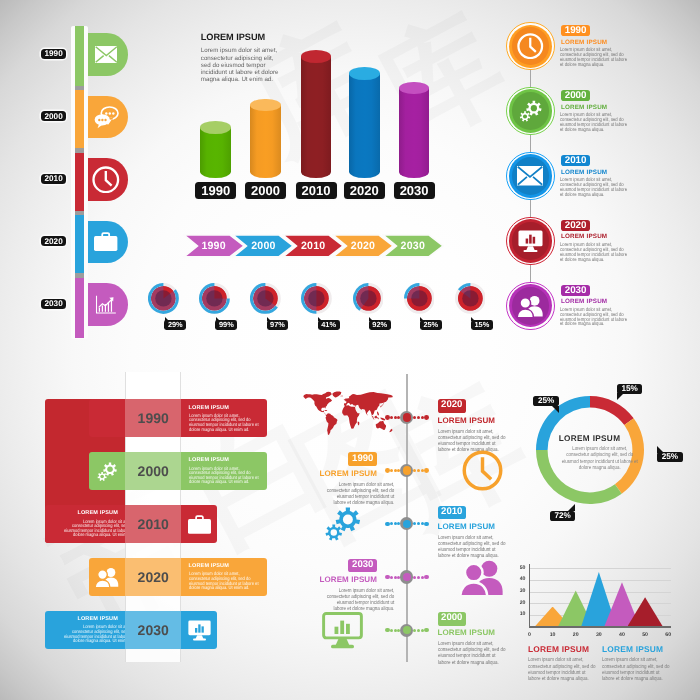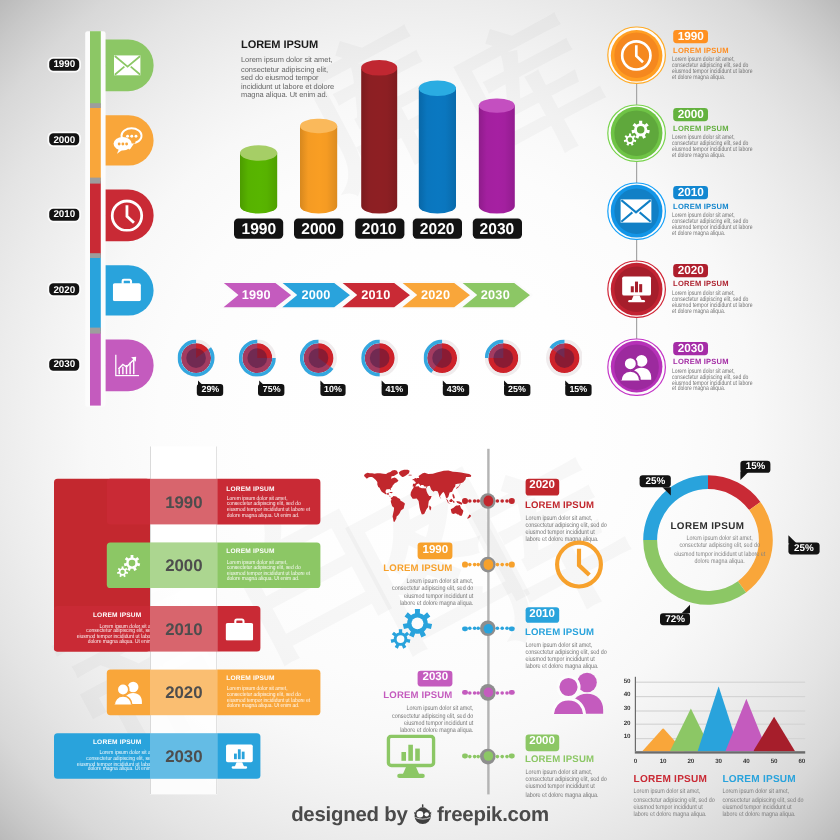--- a/index.html
+++ b/index.html
@@ -266,33 +266,33 @@
         <svg width="30.8" height="30.8" viewBox="0 0 30.8 30.8" style="position:absolute;left:0;top:0">
           <circle cx="15.4" cy="15.4" r="12.60" fill="#A33B60"></circle>
           <path d="M15.4 15.4 L15.40 2.80 A12.60 12.60 0 0 1 28.00 15.40 Z" fill="#CE222A"></path>
           <circle cx="15.4" cy="15.4" r="8.2" fill="#2E1340" opacity=".42"></circle>
         </svg>
         <svg width="30.8" height="30.8" viewBox="0 0 30.8 30.8" style="position:absolute;left:0;top:0">
           <circle cx="15.4" cy="15.4" r="13.93" fill="none" stroke="#f0eced" stroke-width="2.95"></circle>
           <path d="M15.40 1.47 A13.93 13.93 0 1 0 29.33 15.40" fill="none" stroke="#34A7DF" stroke-width="2.95"></path>
         </svg>
       </div>
-<div class="abs" style="left:215.4px;top:320.0px;line-height:0;font-size:0"><span class="tail" style="left:0.4px;top:-3.4px;border-width:0 4.4px 4.0px 0;border-color:transparent transparent #131313 transparent"></span><div class="pclab" style="position:relative">75%</div></div>
+<div class="abs" style="left:215.4px;top:320.0px;line-height:0;font-size:0"><span class="tail" style="left:0.4px;top:-3.4px;border-width:0 4.4px 4.0px 0;border-color:transparent transparent #131313 transparent"></span><div class="pclab" style="position:relative">99%</div></div>
 <div class="abs" style="left:250.3px;top:283.3px;width:30.8px;height:30.8px">
         <svg width="30.8" height="30.8" viewBox="0 0 30.8 30.8" style="position:absolute;left:0;top:0">
           <circle cx="15.4" cy="15.4" r="12.60" fill="#A33B60"></circle>
           <path d="M15.4 15.4 L15.40 2.80 A12.60 12.60 0 0 1 25.59 22.81 Z" fill="#CE222A"></path>
           <circle cx="15.4" cy="15.4" r="8.2" fill="#2E1340" opacity=".42"></circle>
         </svg>
         <svg width="30.8" height="30.8" viewBox="0 0 30.8 30.8" style="position:absolute;left:0;top:0">
           <circle cx="15.4" cy="15.4" r="13.93" fill="none" stroke="#f0eced" stroke-width="2.95"></circle>
           <path d="M15.40 1.47 A13.93 13.93 0 1 0 26.67 23.58" fill="none" stroke="#34A7DF" stroke-width="2.95"></path>
         </svg>
       </div>
-<div class="abs" style="left:266.5px;top:320.0px;line-height:0;font-size:0"><span class="tail" style="left:0.4px;top:-3.4px;border-width:0 4.4px 4.0px 0;border-color:transparent transparent #131313 transparent"></span><div class="pclab" style="position:relative">10%</div></div>
+<div class="abs" style="left:266.5px;top:320.0px;line-height:0;font-size:0"><span class="tail" style="left:0.4px;top:-3.4px;border-width:0 4.4px 4.0px 0;border-color:transparent transparent #131313 transparent"></span><div class="pclab" style="position:relative">97%</div></div>
 <div class="abs" style="left:301.4px;top:283.3px;width:30.8px;height:30.8px">
         <svg width="30.8" height="30.8" viewBox="0 0 30.8 30.8" style="position:absolute;left:0;top:0">
           <circle cx="15.4" cy="15.4" r="12.60" fill="#A33B60"></circle>
           <path d="M15.4 15.4 L15.40 2.80 A12.60 12.60 0 0 1 15.40 28.00 Z" fill="#CE222A"></path>
           <circle cx="15.4" cy="15.4" r="8.2" fill="#2E1340" opacity=".42"></circle>
         </svg>
         <svg width="30.8" height="30.8" viewBox="0 0 30.8 30.8" style="position:absolute;left:0;top:0">
           <circle cx="15.4" cy="15.4" r="13.93" fill="none" stroke="#f0eced" stroke-width="2.95"></circle>
           <path d="M15.40 1.47 A13.93 13.93 0 0 0 15.40 29.33" fill="none" stroke="#34A7DF" stroke-width="2.95"></path>
         </svg>
@@ -302,21 +302,21 @@
         <svg width="30.8" height="30.8" viewBox="0 0 30.8 30.8" style="position:absolute;left:0;top:0">
           <circle cx="15.4" cy="15.4" r="12.60" fill="#A33B60"></circle>
           <path d="M15.4 15.4 L15.40 2.80 A12.60 12.60 0 1 1 7.99 25.59 Z" fill="#CE222A"></path>
           <circle cx="15.4" cy="15.4" r="8.2" fill="#2E1340" opacity=".42"></circle>
         </svg>
         <svg width="30.8" height="30.8" viewBox="0 0 30.8 30.8" style="position:absolute;left:0;top:0">
           <circle cx="15.4" cy="15.4" r="13.93" fill="none" stroke="#f0eced" stroke-width="2.95"></circle>
           <path d="M15.40 1.47 A13.93 13.93 0 0 0 7.22 26.67" fill="none" stroke="#34A7DF" stroke-width="2.95"></path>
         </svg>
       </div>
-<div class="abs" style="left:368.7px;top:320.0px;line-height:0;font-size:0"><span class="tail" style="left:0.4px;top:-3.4px;border-width:0 4.4px 4.0px 0;border-color:transparent transparent #131313 transparent"></span><div class="pclab" style="position:relative">43%</div></div>
+<div class="abs" style="left:368.7px;top:320.0px;line-height:0;font-size:0"><span class="tail" style="left:0.4px;top:-3.4px;border-width:0 4.4px 4.0px 0;border-color:transparent transparent #131313 transparent"></span><div class="pclab" style="position:relative">92%</div></div>
 <div class="abs" style="left:403.6px;top:283.3px;width:30.8px;height:30.8px">
         <svg width="30.8" height="30.8" viewBox="0 0 30.8 30.8" style="position:absolute;left:0;top:0">
           <circle cx="15.4" cy="15.4" r="12.60" fill="#A33B60"></circle>
           <path d="M15.4 15.4 L15.40 2.80 A12.60 12.60 0 1 1 2.80 15.40 Z" fill="#CE222A"></path>
           <circle cx="15.4" cy="15.4" r="8.2" fill="#2E1340" opacity=".42"></circle>
         </svg>
         <svg width="30.8" height="30.8" viewBox="0 0 30.8 30.8" style="position:absolute;left:0;top:0">
           <circle cx="15.4" cy="15.4" r="13.93" fill="none" stroke="#f0eced" stroke-width="2.95"></circle>
           <path d="M15.40 1.47 A13.93 13.93 0 0 0 1.47 15.40" fill="none" stroke="#34A7DF" stroke-width="2.95"></path>
         </svg>
@@ -688,27 +688,13 @@
       <div class="bnwrap">
         <div class="b">Lorem ipsum dolor sit amet, consectetur adipiscing elit, sed do eiusmod tempor incididunt ut labore et dolore magna aliqua.</div>
       </div>
     </div>
 <div class="bn" style="left:602.0px;top:644px">
       <div class="t" style="color:#29A3DC">LOREM IPSUM</div>
       <div class="bnwrap">
         <div class="b">Lorem ipsum dolor sit amet, consectetur adipiscing elit, sed do eiusmod tempor incididunt ut labore et dolore magna aliqua.</div>
       </div>
     </div>
-<div id="ft"><span>designed by</span><span><svg viewBox="0 0 64 60" width="18.5" height="17.5" style="display:inline-block;vertical-align:-3.4px">
-<g fill="#3f3f3f">
-<rect x="29.8" y="0.5" width="4.2" height="9" rx="1.1"></rect>
-<path d="M20.5 12.4 q11.5 -6.4 23 0 q-11.5 -3 -23 0 Z"></path>
-<circle cx="32" cy="34" r="23.4"></circle>
-<path d="M6.0 22.2 L14.2 25.8 L6.4 30.0 L8.6 26.0 Z"></path>
-<path d="M12.6 17.8 L16.6 23.6 L11.2 20.8 Z"></path>
-<path d="M58.0 22.2 L49.8 25.8 L57.6 30.0 L55.4 26.0 Z"></path>
-<path d="M51.4 17.8 L47.4 23.6 L52.8 20.8 Z"></path>
-</g>
-<circle cx="24.0" cy="29.2" r="9.6" fill="#fafafa"></circle>
-<circle cx="43.4" cy="29.6" r="6.4" fill="#fafafa"></circle>
-<path d="M10.6 38.8 q21.4 9.0 42.8 0" fill="none" stroke="#fafafa" stroke-width="2.2"></path>
-</svg></span><span>freepik.com</span></div>
 </div>
 
 </body></html>

